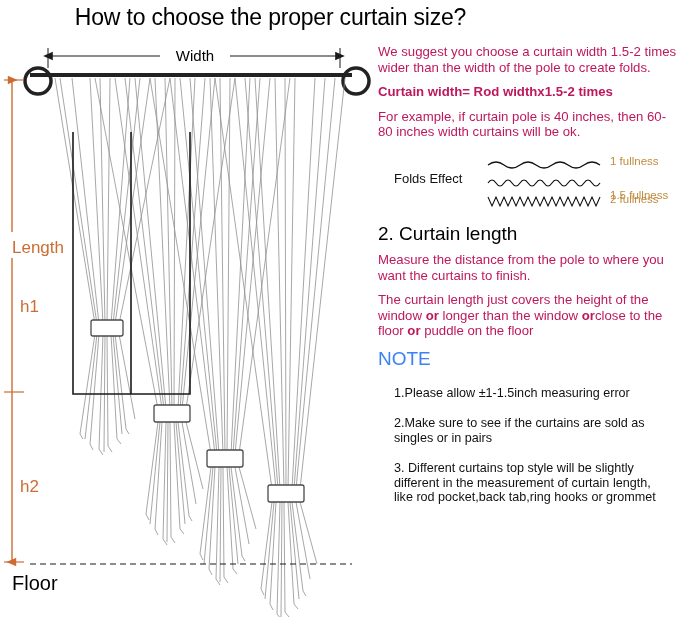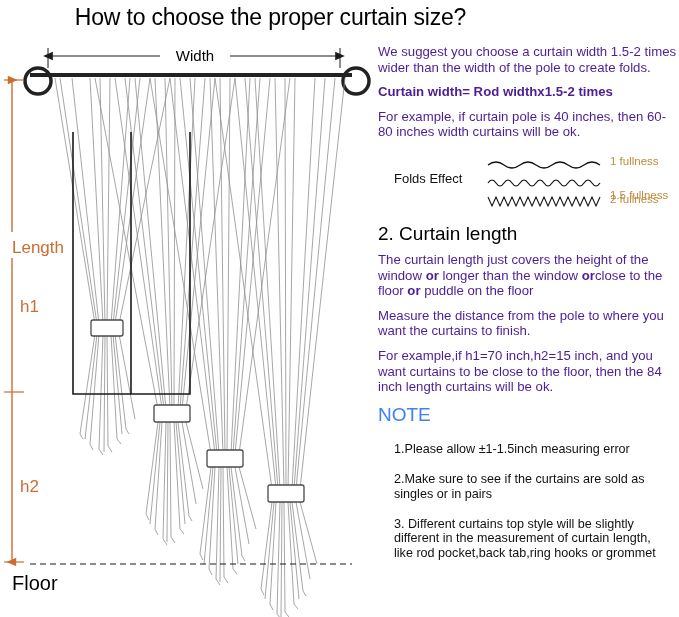--- a/index.html
+++ b/index.html
@@ -61,21 +61,21 @@
   .h-note {
     font-size: 19px;
     color: #3b82f6;
     margin: 0 0 2px 0;
     font-weight: 400;
   }
   .p {
     font-size: 13.2px;
     line-height: 15.6px;
     margin: 0 0 9px 0;
-    color: #4c1d95;
+    color: #be185d;
   }
   .b { font-weight: bold; }
   .small-list {
     font-size: 12.6px;
     line-height: 14.4px;
     margin: 16px;
     color: #111;
   }
 
   
@@ -287,25 +287,24 @@
       </svg>
       <span class="legend" style="left:232px; top:40px;">1.5 fullness</span>
 
       <svg style="left:108px; top:45px;" width="118" height="16">
         <path d="M2,3 L6,12 L10,3 L14,12 L18,3 L22,12 L26,3 L30,12 L34,3 L38,12 L42,3 L46,12 L50,3 L54,12 L58,3 L62,12 L66,3 L70,12 L74,3 L78,12 L82,3 L86,12 L90,3 L94,12 L98,3 L102,12 L106,3 L110,12 L114,3" fill="none" stroke="#111" stroke-width="1.1"></path>
       </svg>
       <span class="legend" style="left:232px; top:44px;">2 fullness</span>
     </div>
 
     <h2 class="h-sec">2. Curtain length</h2>
+    <p class="p">Measure the distance from the pole to where you want the curtains to finish.</p>
+
     <p class="p"><span>The curtain length just covers the height of the window </span><span class="b">or</span><span> longer than the window </span><span class="b">or</span><span>close to the floor </span><span class="b">or</span><span> puddle on the floor</span></p>
 
-    <p class="p">Measure the distance from the pole to where you want the curtains to finish.</p>
-
-    <p class="p">For example,if h1=70 inch,h2=15 inch, and you want curtains to be close to the floor, then the 84 inch length curtains will be ok.</p>
 
     <h2 class="h-note">NOTE</h2>
     <p class="small-list">1.Please allow ±1-1.5inch measuring error</p>
     <p class="small-list">2.Make sure to see if the curtains are sold as singles or in pairs</p>
     <p class="small-list">3. Different curtains top style will be slightly different in the measurement of curtain length, like rod pocket,back tab,ring hooks or grommet</p>
   </div>
 
 </div>
 
 </body></html>

